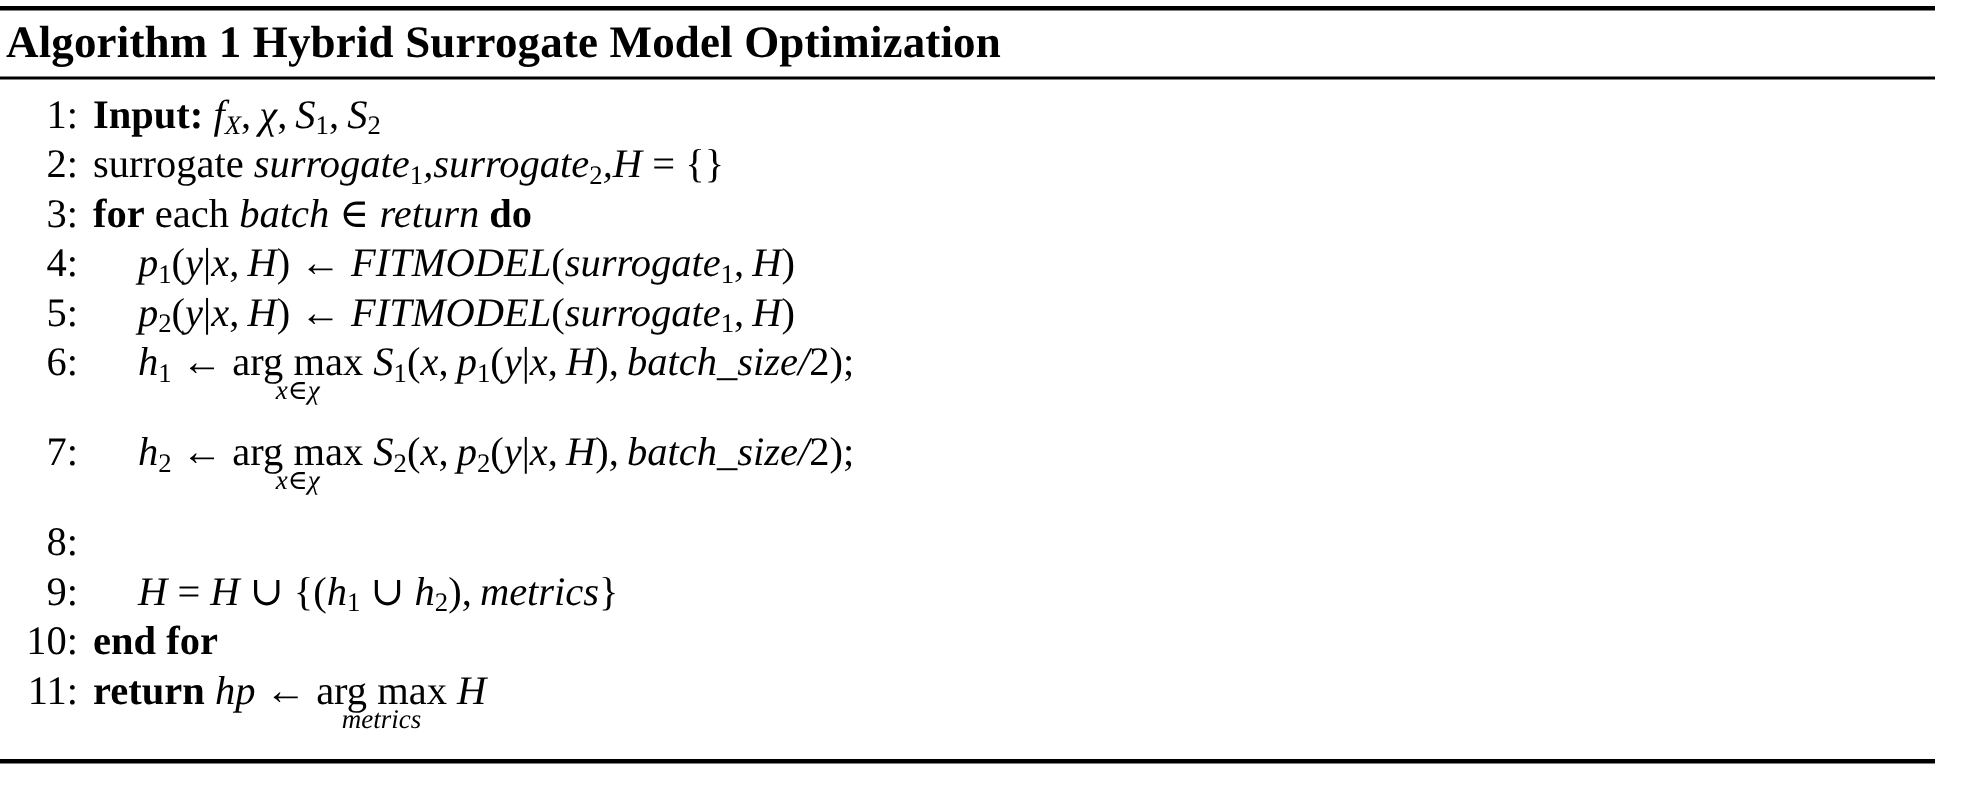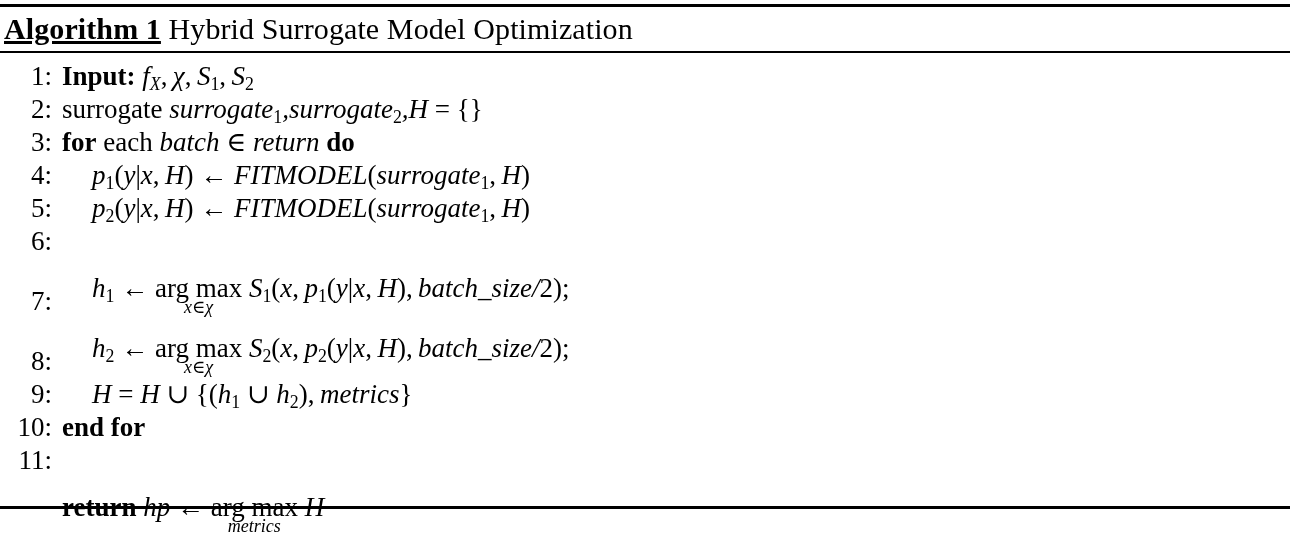--- a/index.html
+++ b/index.html
@@ -45,24 +45,23 @@
   
   .caption {
     font-size: 30px;
     line-height: 42px;
     padding: 1px 0 1px 4px;
     white-space: nowrap;
     letter-spacing: 0.1px;
   }
   .caption .kw {
     font-weight: bold;
-    text-decoration: underline;
   }
   .caption .ttl {
-    font-weight: normal;
+    font-weight: bold;
   }
 
   
   .body {
     padding-top: 7px;
   }
 
   .line {
     position: relative;
     height: 33px;
@@ -110,21 +109,20 @@
   }
   sub.it { font-style: italic; }
 
   
   .argmax {
     display: inline-block;
     position: relative;
     font-style: normal;
     text-align: center;
     vertical-align: baseline;
-    margin-top: 47px;
   }
   .argmax .top {
     display: block;
     font-style: normal;
     white-space: nowrap;
   }
   .argmax .lim {
     position: absolute;
     left: 50%;
     transform: translateX(-50%);

